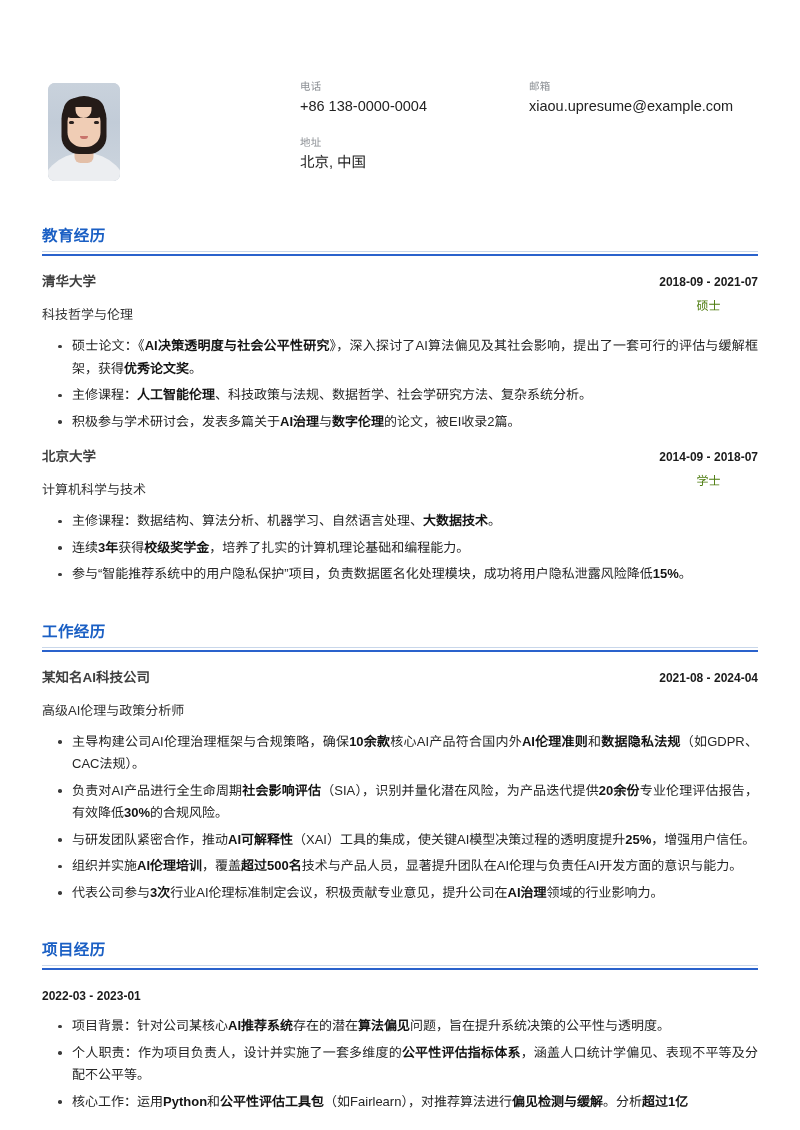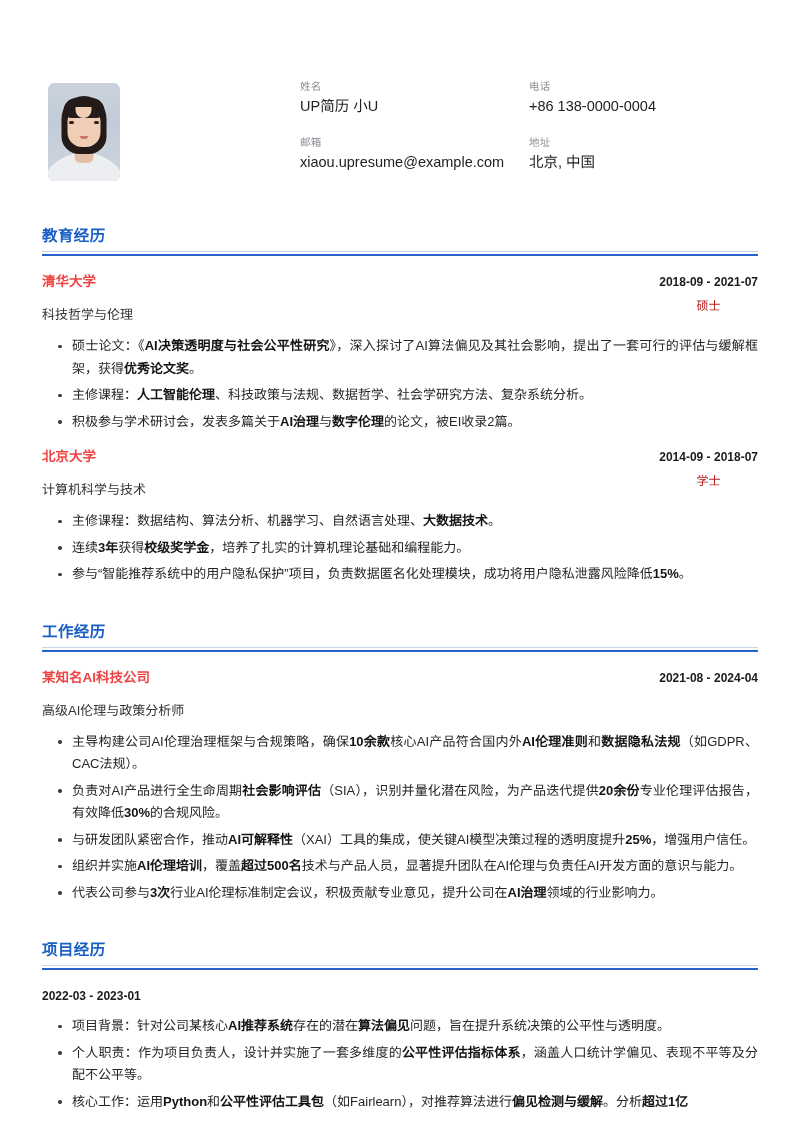--- a/index.html
+++ b/index.html
@@ -206,38 +206,38 @@
   }
   .entry-left { min-width: 0; }
   .entry-right {
     text-align: center;
     white-space: nowrap;
     flex: 0 0 auto;
   }
   .entry-org {
     font-size: 13.5px;
     font-weight: bold;
-    color: #ef4444;
+    color: #404040;
     line-height: 20px;
   }
   .entry-role {
     font-size: 13px;
     color: #333;
     line-height: 22px;
     margin-top: 12px;
   }
   .entry-date {
     font-size: 12px;
     font-weight: bold;
     color: #1b1b1b;
     line-height: 20px;
   }
   .entry-degree {
     font-size: 12px;
-    color: #b91c1c;
+    color: #4d7c0f;
     line-height: 22px;
     margin-top: 3px;
   }
 
   
   ul.bullets {
     list-style: none;
     margin: 9px 0 0 0;
     padding: 0;
   }
@@ -280,24 +280,20 @@
         <div class="ph-hair-back"></div>
         <div class="ph-face"></div>
         <div class="ph-fringe"></div>
         <div class="ph-eye l"></div>
         <div class="ph-eye r"></div>
         <div class="ph-mouth"></div>
       </div>
     </div>
 
     <div class="contact-grid">
-      <div class="contact-item">
-        <div class="contact-label">姓名</div>
-        <div class="contact-value">UP简历 小U</div>
-      </div>
       <div class="contact-item">
         <div class="contact-label">电话</div>
         <div class="contact-value">+86 138-0000-0004</div>
       </div>
       <div class="contact-item">
         <div class="contact-label">邮箱</div>
         <div class="contact-value">xiaou.upresume@example.com</div>
       </div>
       <div class="contact-item">
         <div class="contact-label">地址</div>

